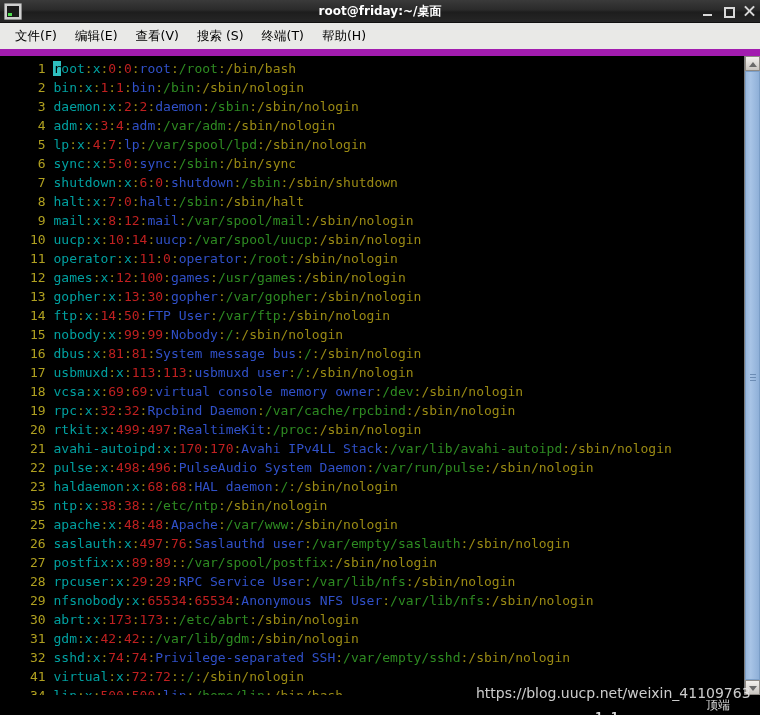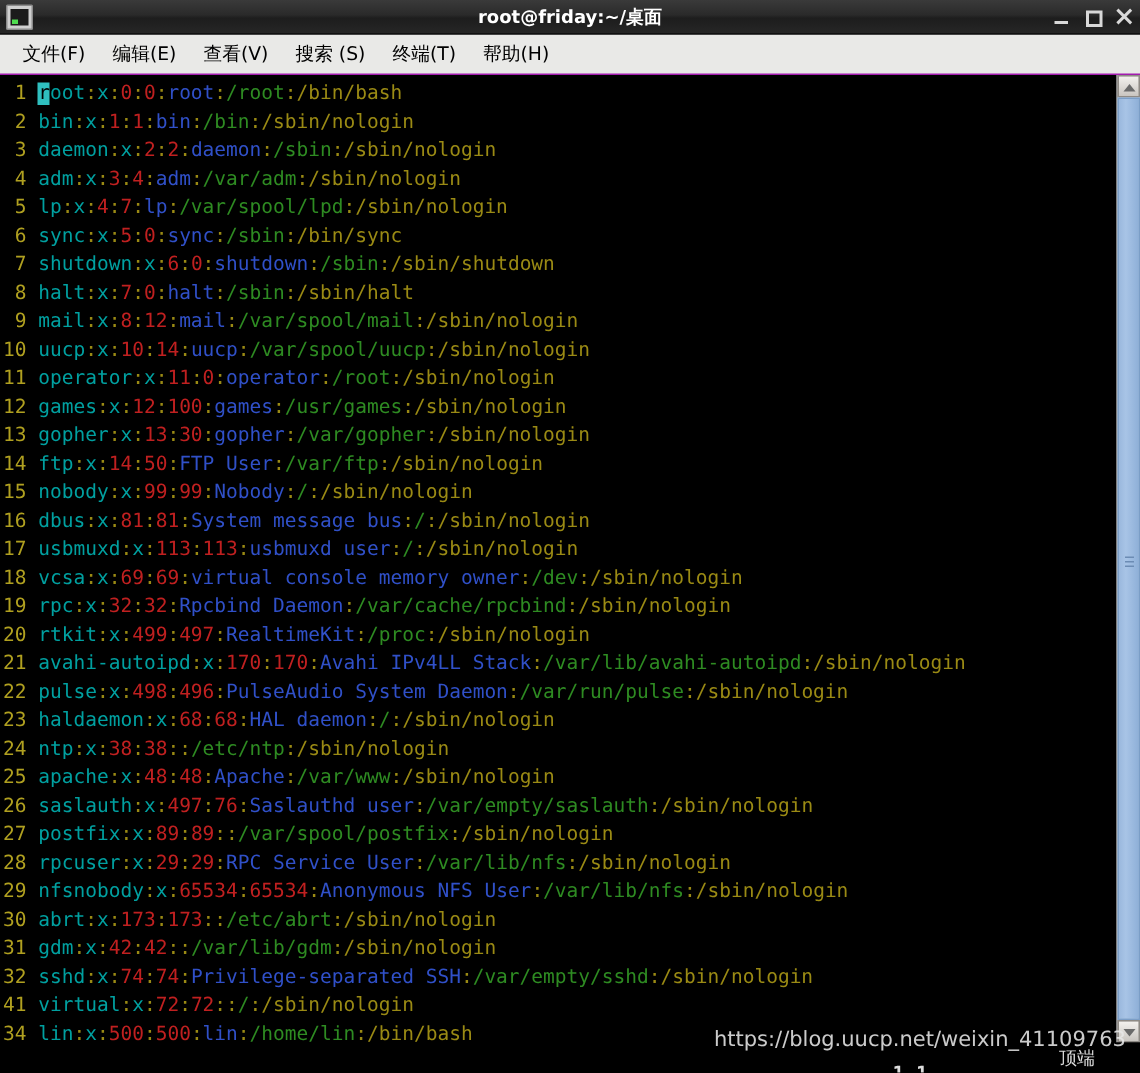--- a/index.html
+++ b/index.html
@@ -82,21 +82,21 @@
     left: -1px; top: 4px; width: 13px; height: 2px;
     background: #d8d8d8;
   }
   .wb-close::before { transform: rotate(45deg); }
   .wb-close::after  { transform: rotate(-45deg); }
 
   
   .menubar {
     height: 26px; flex: 0 0 26px;
     background: #e9e9e7;
-    border-bottom: 1px solid #a21caf;
+    border-bottom: 7px solid #a21caf;
     display: flex; align-items: center;
     padding-left: 6px;
     font-size: 12.5px;
     color: #000;
   }
   .menu-item {
     padding: 2px 9px;
     white-space: nowrap;
     cursor: default;
     font-family: "DejaVu Sans", sans-serif;
@@ -117,20 +117,21 @@
     font-family: "DejaVu Sans Mono", monospace;
     font-size: 13px;
     line-height: 19px;
     padding-top: 3px;
     overflow: hidden;
   }
   .row {
     height: 19px;
     white-space: pre;
     padding-left: 2px;
+    margin-left: 28px;
   }
   .lnum  { color: #b0a020; }
   .user  { color: #00a0a0; }
   .sep   { color: #9a8a14; }
   .num   { color: #c02020; }
   .gecos { color: #3050c8; }
   .path  { color: #2e8b22; }
   .shell { color: #9a8a14; }
   .cursor {
     background: #2fbfbf;
@@ -262,21 +263,21 @@
         <div class="row"><span class="lnum">14 </span><span class="user">ftp</span><span class="sep">:</span><span class="user">x</span><span class="sep">:</span><span class="num">14</span><span class="sep">:</span><span class="num">50</span><span class="sep">:</span><span class="gecos">FTP User</span><span class="sep">:</span><span class="path">/var/ftp</span><span class="sep">:</span><span class="shell">/sbin/nologin</span></div>
         <div class="row"><span class="lnum">15 </span><span class="user">nobody</span><span class="sep">:</span><span class="user">x</span><span class="sep">:</span><span class="num">99</span><span class="sep">:</span><span class="num">99</span><span class="sep">:</span><span class="gecos">Nobody</span><span class="sep">:</span><span class="path">/</span><span class="sep">:</span><span class="shell">/sbin/nologin</span></div>
         <div class="row"><span class="lnum">16 </span><span class="user">dbus</span><span class="sep">:</span><span class="user">x</span><span class="sep">:</span><span class="num">81</span><span class="sep">:</span><span class="num">81</span><span class="sep">:</span><span class="gecos">System message bus</span><span class="sep">:</span><span class="path">/</span><span class="sep">:</span><span class="shell">/sbin/nologin</span></div>
         <div class="row"><span class="lnum">17 </span><span class="user">usbmuxd</span><span class="sep">:</span><span class="user">x</span><span class="sep">:</span><span class="num">113</span><span class="sep">:</span><span class="num">113</span><span class="sep">:</span><span class="gecos">usbmuxd user</span><span class="sep">:</span><span class="path">/</span><span class="sep">:</span><span class="shell">/sbin/nologin</span></div>
         <div class="row"><span class="lnum">18 </span><span class="user">vcsa</span><span class="sep">:</span><span class="user">x</span><span class="sep">:</span><span class="num">69</span><span class="sep">:</span><span class="num">69</span><span class="sep">:</span><span class="gecos">virtual console memory owner</span><span class="sep">:</span><span class="path">/dev</span><span class="sep">:</span><span class="shell">/sbin/nologin</span></div>
         <div class="row"><span class="lnum">19 </span><span class="user">rpc</span><span class="sep">:</span><span class="user">x</span><span class="sep">:</span><span class="num">32</span><span class="sep">:</span><span class="num">32</span><span class="sep">:</span><span class="gecos">Rpcbind Daemon</span><span class="sep">:</span><span class="path">/var/cache/rpcbind</span><span class="sep">:</span><span class="shell">/sbin/nologin</span></div>
         <div class="row"><span class="lnum">20 </span><span class="user">rtkit</span><span class="sep">:</span><span class="user">x</span><span class="sep">:</span><span class="num">499</span><span class="sep">:</span><span class="num">497</span><span class="sep">:</span><span class="gecos">RealtimeKit</span><span class="sep">:</span><span class="path">/proc</span><span class="sep">:</span><span class="shell">/sbin/nologin</span></div>
         <div class="row"><span class="lnum">21 </span><span class="user">avahi-autoipd</span><span class="sep">:</span><span class="user">x</span><span class="sep">:</span><span class="num">170</span><span class="sep">:</span><span class="num">170</span><span class="sep">:</span><span class="gecos">Avahi IPv4LL Stack</span><span class="sep">:</span><span class="path">/var/lib/avahi-autoipd</span><span class="sep">:</span><span class="shell">/sbin/nologin</span></div>
         <div class="row"><span class="lnum">22 </span><span class="user">pulse</span><span class="sep">:</span><span class="user">x</span><span class="sep">:</span><span class="num">498</span><span class="sep">:</span><span class="num">496</span><span class="sep">:</span><span class="gecos">PulseAudio System Daemon</span><span class="sep">:</span><span class="path">/var/run/pulse</span><span class="sep">:</span><span class="shell">/sbin/nologin</span></div>
         <div class="row"><span class="lnum">23 </span><span class="user">haldaemon</span><span class="sep">:</span><span class="user">x</span><span class="sep">:</span><span class="num">68</span><span class="sep">:</span><span class="num">68</span><span class="sep">:</span><span class="gecos">HAL daemon</span><span class="sep">:</span><span class="path">/</span><span class="sep">:</span><span class="shell">/sbin/nologin</span></div>
-        <div class="row"><span class="lnum">24 </span><span class="user">ntp</span><span class="sep">:</span><span class="user">x</span><span class="sep">:</span><span class="num">38</span><span class="sep">:</span><span class="num">38</span><span class="sep">:</span><span class="sep">:</span><span class="path">/etc/ntp</span><span class="sep">:</span><span class="shell">/sbin/nologin</span></div>
+        <div class="row"><span class="lnum">35 </span><span class="user">ntp</span><span class="sep">:</span><span class="user">x</span><span class="sep">:</span><span class="num">38</span><span class="sep">:</span><span class="num">38</span><span class="sep">:</span><span class="sep">:</span><span class="path">/etc/ntp</span><span class="sep">:</span><span class="shell">/sbin/nologin</span></div>
         <div class="row"><span class="lnum">25 </span><span class="user">apache</span><span class="sep">:</span><span class="user">x</span><span class="sep">:</span><span class="num">48</span><span class="sep">:</span><span class="num">48</span><span class="sep">:</span><span class="gecos">Apache</span><span class="sep">:</span><span class="path">/var/www</span><span class="sep">:</span><span class="shell">/sbin/nologin</span></div>
         <div class="row"><span class="lnum">26 </span><span class="user">saslauth</span><span class="sep">:</span><span class="user">x</span><span class="sep">:</span><span class="num">497</span><span class="sep">:</span><span class="num">76</span><span class="sep">:</span><span class="gecos">Saslauthd user</span><span class="sep">:</span><span class="path">/var/empty/saslauth</span><span class="sep">:</span><span class="shell">/sbin/nologin</span></div>
         <div class="row"><span class="lnum">27 </span><span class="user">postfix</span><span class="sep">:</span><span class="user">x</span><span class="sep">:</span><span class="num">89</span><span class="sep">:</span><span class="num">89</span><span class="sep">:</span><span class="sep">:</span><span class="path">/var/spool/postfix</span><span class="sep">:</span><span class="shell">/sbin/nologin</span></div>
         <div class="row"><span class="lnum">28 </span><span class="user">rpcuser</span><span class="sep">:</span><span class="user">x</span><span class="sep">:</span><span class="num">29</span><span class="sep">:</span><span class="num">29</span><span class="sep">:</span><span class="gecos">RPC Service User</span><span class="sep">:</span><span class="path">/var/lib/nfs</span><span class="sep">:</span><span class="shell">/sbin/nologin</span></div>
         <div class="row"><span class="lnum">29 </span><span class="user">nfsnobody</span><span class="sep">:</span><span class="user">x</span><span class="sep">:</span><span class="num">65534</span><span class="sep">:</span><span class="num">65534</span><span class="sep">:</span><span class="gecos">Anonymous NFS User</span><span class="sep">:</span><span class="path">/var/lib/nfs</span><span class="sep">:</span><span class="shell">/sbin/nologin</span></div>
         <div class="row"><span class="lnum">30 </span><span class="user">abrt</span><span class="sep">:</span><span class="user">x</span><span class="sep">:</span><span class="num">173</span><span class="sep">:</span><span class="num">173</span><span class="sep">:</span><span class="sep">:</span><span class="path">/etc/abrt</span><span class="sep">:</span><span class="shell">/sbin/nologin</span></div>
         <div class="row"><span class="lnum">31 </span><span class="user">gdm</span><span class="sep">:</span><span class="user">x</span><span class="sep">:</span><span class="num">42</span><span class="sep">:</span><span class="num">42</span><span class="sep">:</span><span class="sep">:</span><span class="path">/var/lib/gdm</span><span class="sep">:</span><span class="shell">/sbin/nologin</span></div>
         <div class="row"><span class="lnum">32 </span><span class="user">sshd</span><span class="sep">:</span><span class="user">x</span><span class="sep">:</span><span class="num">74</span><span class="sep">:</span><span class="num">74</span><span class="sep">:</span><span class="gecos">Privilege-separated SSH</span><span class="sep">:</span><span class="path">/var/empty/sshd</span><span class="sep">:</span><span class="shell">/sbin/nologin</span></div>
         <div class="row"><span class="lnum">41 </span><span class="user">virtual</span><span class="sep">:</span><span class="user">x</span><span class="sep">:</span><span class="num">72</span><span class="sep">:</span><span class="num">72</span><span class="sep">:</span><span class="sep">:</span><span class="path">/</span><span class="sep">:</span><span class="shell">/sbin/nologin</span></div>
         <div class="row"><span class="lnum">34 </span><span class="user">lin</span><span class="sep">:</span><span class="user">x</span><span class="sep">:</span><span class="num">500</span><span class="sep">:</span><span class="num">500</span><span class="sep">:</span><span class="gecos">lin</span><span class="sep">:</span><span class="path">/home/lin</span><span class="sep">:</span><span class="shell">/bin/bash</span></div>

